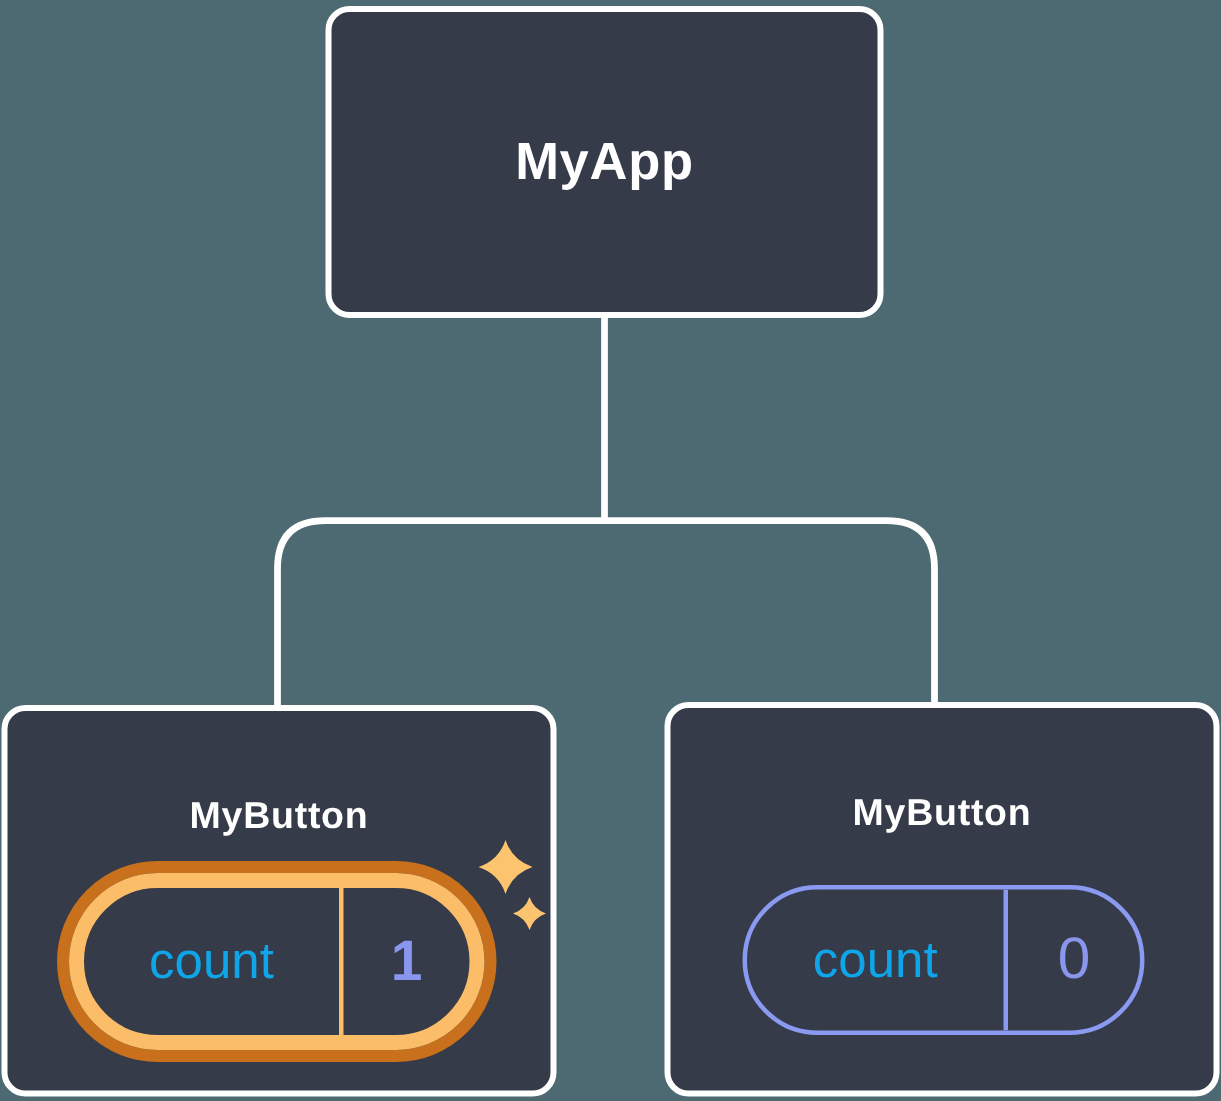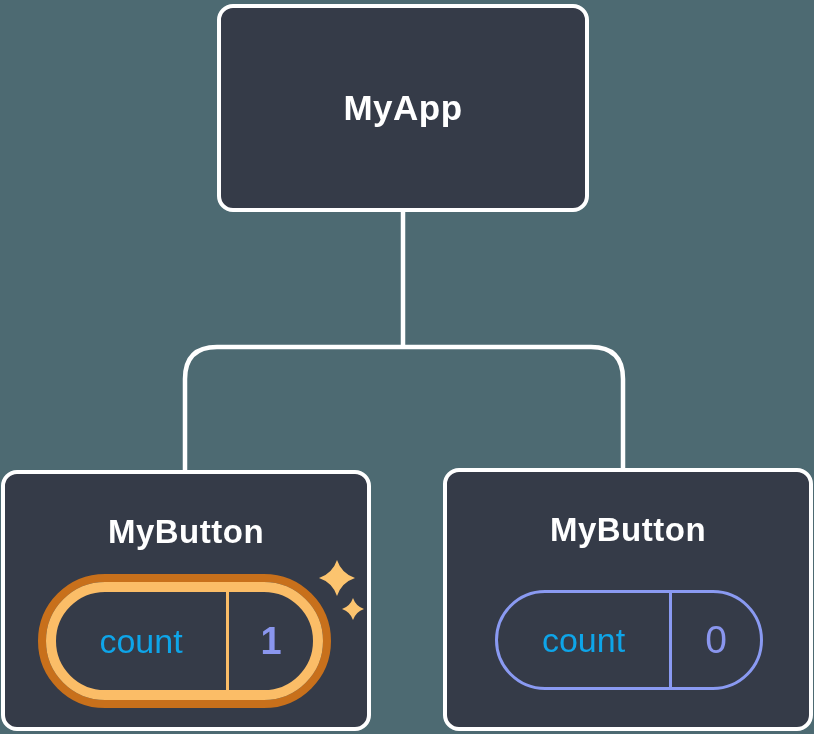--- a/index.html
+++ b/index.html
@@ -28,22 +28,22 @@
     letter-spacing: 0.5px;
   }
   #root-node {
     left: 217px; top: 4px; width: 372px; height: 208px;
     display: flex; align-items: center; justify-content: center;
     font-size: 35px;
   }
   #child-left  { left: 1px;   top: 470px; width: 370px; height: 261px; }
   #child-right { left: 443px; top: 468px; width: 370px; height: 263px; }
   .child-title {
-    position: absolute; left: 0; right: 0; top: 39px;
-    font-size: 33px;
+    position: absolute; left: 0; right: 0; top: 56px;
+    font-size: 25px;
   }
   
   .pill-highlight {
     position: absolute; left: 33px; top: 100px;
     width: 293px; height: 134px;
     border: 8px solid #c8701b;
     border-radius: 999px;
     box-sizing: border-box;
   }
   .pill-ring {

